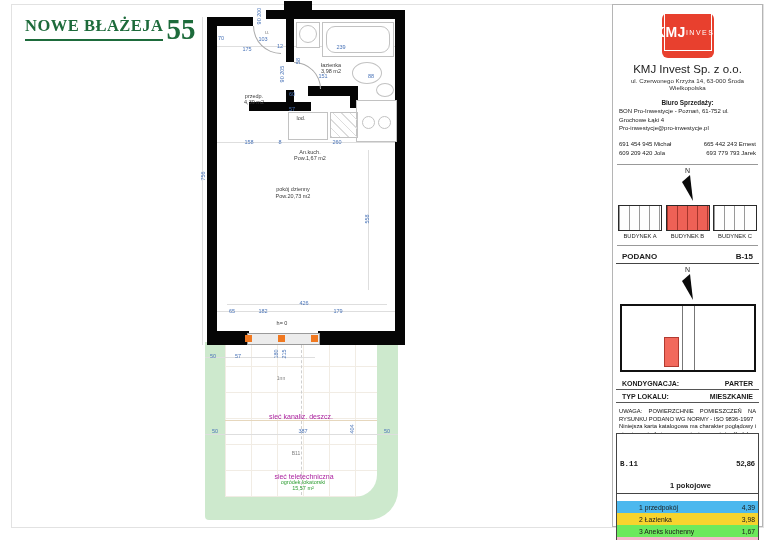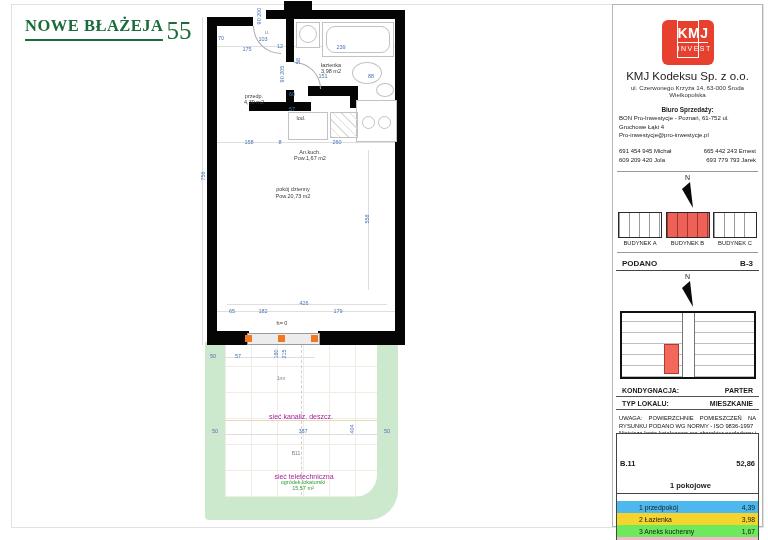--- a/index.html
+++ b/index.html
@@ -4,21 +4,21 @@
 <style>
   html,body{margin:0;padding:0;background:#fff;}
   .page{position:relative;width:768px;height:540px;background:#fff;overflow:hidden;
         font-family:"Liberation Sans",sans-serif;color:#1a1a1a;}
   .frame{position:absolute;left:11px;top:4px;width:751px;height:522px;border:1px solid #e2e2e2;}
 
   
   .brand{position:absolute;left:25px;top:9px;display:flex;align-items:flex-end;}
   .brand-main{font-family:"Liberation Serif",serif;font-size:16.5px;letter-spacing:.5px;
               border-bottom:2px solid;padding-bottom:3px;font-weight:bold;margin-top:7px;}
-  .brand-num{font-family:"Liberation Serif",serif;font-size:25px;font-weight:normal;line-height:.8;margin-left:3px;}
+  .brand-num{font-family:"Liberation Serif",serif;font-size:29px;font-weight:bold;line-height:.8;margin-left:3px;}
 
   
   .plan{position:absolute;inset:0;}
   .wall{position:absolute;background:#050505;}
   .hair{position:absolute;background:#dedede;}
   .fix{position:absolute;border:1px solid #c2c2c2;background:#fff;}
   .fix.circ{border-radius:50%;}
   .fix.rnd{border-radius:9px;}
   .fix.hatch{background:repeating-linear-gradient(45deg,#ddd 0 1px,transparent 1px 6px);}
   .arc-entr{position:absolute;left:253px;top:26px;width:27px;height:27px;
@@ -40,22 +40,22 @@
   .plabel.rot{transform:translate(-50%,-50%) rotate(-90deg);}
   .plabel.room{color:#3c3c3c;}
   .plabel.tiny{color:#808080;font-size:5px;}
   .plabel.mag{color:#aa1f9e;font-size:7px;}
   .plabel.grn{color:#2f9e33;}
 
   
   .panel{position:absolute;left:612px;top:4px;width:151px;height:523px;background:#fff;
          border:1px solid #b5b5b5;box-sizing:border-box;font-size:6px;}
   .logo{width:52px;height:45px;border-radius:6px;margin:8px auto 5px;}
-  .logo-inner{border:1.5px solid #fff;margin:15px;height:36px;display:flex;flex-direction:column;
-              align-items:flex-start;justify-content:center;color:#fff;}
+  .logo-inner{border:1.5px solid #fff;margin:2px;height:36px;display:flex;flex-direction:row;
+              align-items:center;justify-content:center;color:#fff;}
   .logo-kmj{font-size:14px;font-weight:bold;letter-spacing:.5px;line-height:1;}
   .logo-line{width:30px;height:1px;background:#fff;margin:2px 0;}
   .logo-invest{font-size:7px;letter-spacing:1.5px;line-height:1;}
   .company{font-size:11.5px;text-align:center;color:#222;}
   .addr{font-size:6.2px;text-align:center;color:#333;margin-top:2px;}
   .biuro-label{font-size:6.4px;font-weight:bold;text-align:center;margin-top:8px;}
   .biuro-lines{font-size:6px;padding:1px 6px 0;line-height:1.45;}
   .phones{display:grid;grid-template-columns:1fr 1fr;font-size:6px;padding:0 6px;margin-top:7px;line-height:1.5;}
   .phones .r{text-align:right;}
   .pdiv{border:none;border-top:1px solid #999;margin:6px 4px 0;}
@@ -77,21 +77,21 @@
   .ov-corridor{position:absolute;left:60px;top:0;bottom:0;width:11px;background:#fff;
                border-left:1px solid #777;border-right:1px solid #777;}
   .ov-unit{position:absolute;left:42px;top:31px;width:15px;height:30px;border:1px solid #b23a30;box-sizing:border-box;}
   .kv{display:flex;justify-content:space-between;font-size:7px;font-weight:bold;
       padding:3px 6px 2px;border-bottom:1px solid #555;margin:0 3px;}
   .disclaimer{font-size:5.8px;line-height:1.32;padding:5px 6px 0;text-align:justify;color:#111;}
 
   .utable{position:absolute;left:3px;right:3px;top:428px;border:1px solid #444;background:#fff;}
   .thead{display:flex;align-items:center;font-weight:bold;font-size:7.5px;
          padding:3px 3px;border-bottom:1px solid #444;}
-  .thead .tu{width:50px;}
+  .thead .tu{width:50px;font-family:Liberation Mono, monospace;}
   .thead .tt{flex:1;margin-top:44px;}
   .thead .ta{text-align:right;}
   .tgap{height:7px;}
   .trow{display:flex;font-size:6.8px;padding:2.5px 3px;}
   .trow .lbl{margin-left:19px;flex:1;}
   .trow.last .lbl{margin-left:26px;}
   .trow .val{text-align:right;}
 </style>
 </head>
 <body>
@@ -204,21 +204,21 @@
   </div>
 
   <aside class="panel">
     <div class="logo" style="background-color: rgb(232, 64, 46);">
       <div class="logo-inner">
         <span class="logo-kmj">KMJ</span>
         <span class="logo-line"></span>
         <span class="logo-invest">INVEST</span>
       </div>
     </div>
-    <div class="company">KMJ Kodeksu Sp. z o.o.</div>
+    <div class="company">KMJ Invest Sp. z o.o.</div>
     <div class="addr">ul. Czerwonego Krzyża 14, 63-000 Środa Wielkopolska</div>
     <div class="biuro-label">Biuro Sprzedaży:</div>
     <div class="biuro-lines">
       <div>BON Pro-Inwestycje - Poznań, 61-752 ul. Grochowe Łąki 4</div>
       <div>Pro-inwestycje@pro-inwestycje.pl</div>
     </div>
     <div class="phones">
       <span>691 454 945 Michał</span>
       <span class="r">665 442 243 Ernest</span>
       <span>609 209 420 Jola</span>
@@ -243,21 +243,21 @@
       </div>
       <div class="bwrap">
         <div class="bthumb"></div>
         <div class="blabel">BUDYNEK C</div>
       </div>
     </div>
     <hr class="pdiv">
 
     <div class="symbol-row">
       <span>PODANO</span>
-      <span>B-3</span>
+      <span>B-15</span>
     </div>
 
     <div class="compass">
       <span class="n">N</span>
       <svg width="15" height="28" viewBox="0 0 15 28">
         <polygon points="10,1 13,27 2,8" fill="#0a0a0a"></polygon>
       </svg>
     </div>
     <div class="overview">
       <div class="ov-corridor"></div>

